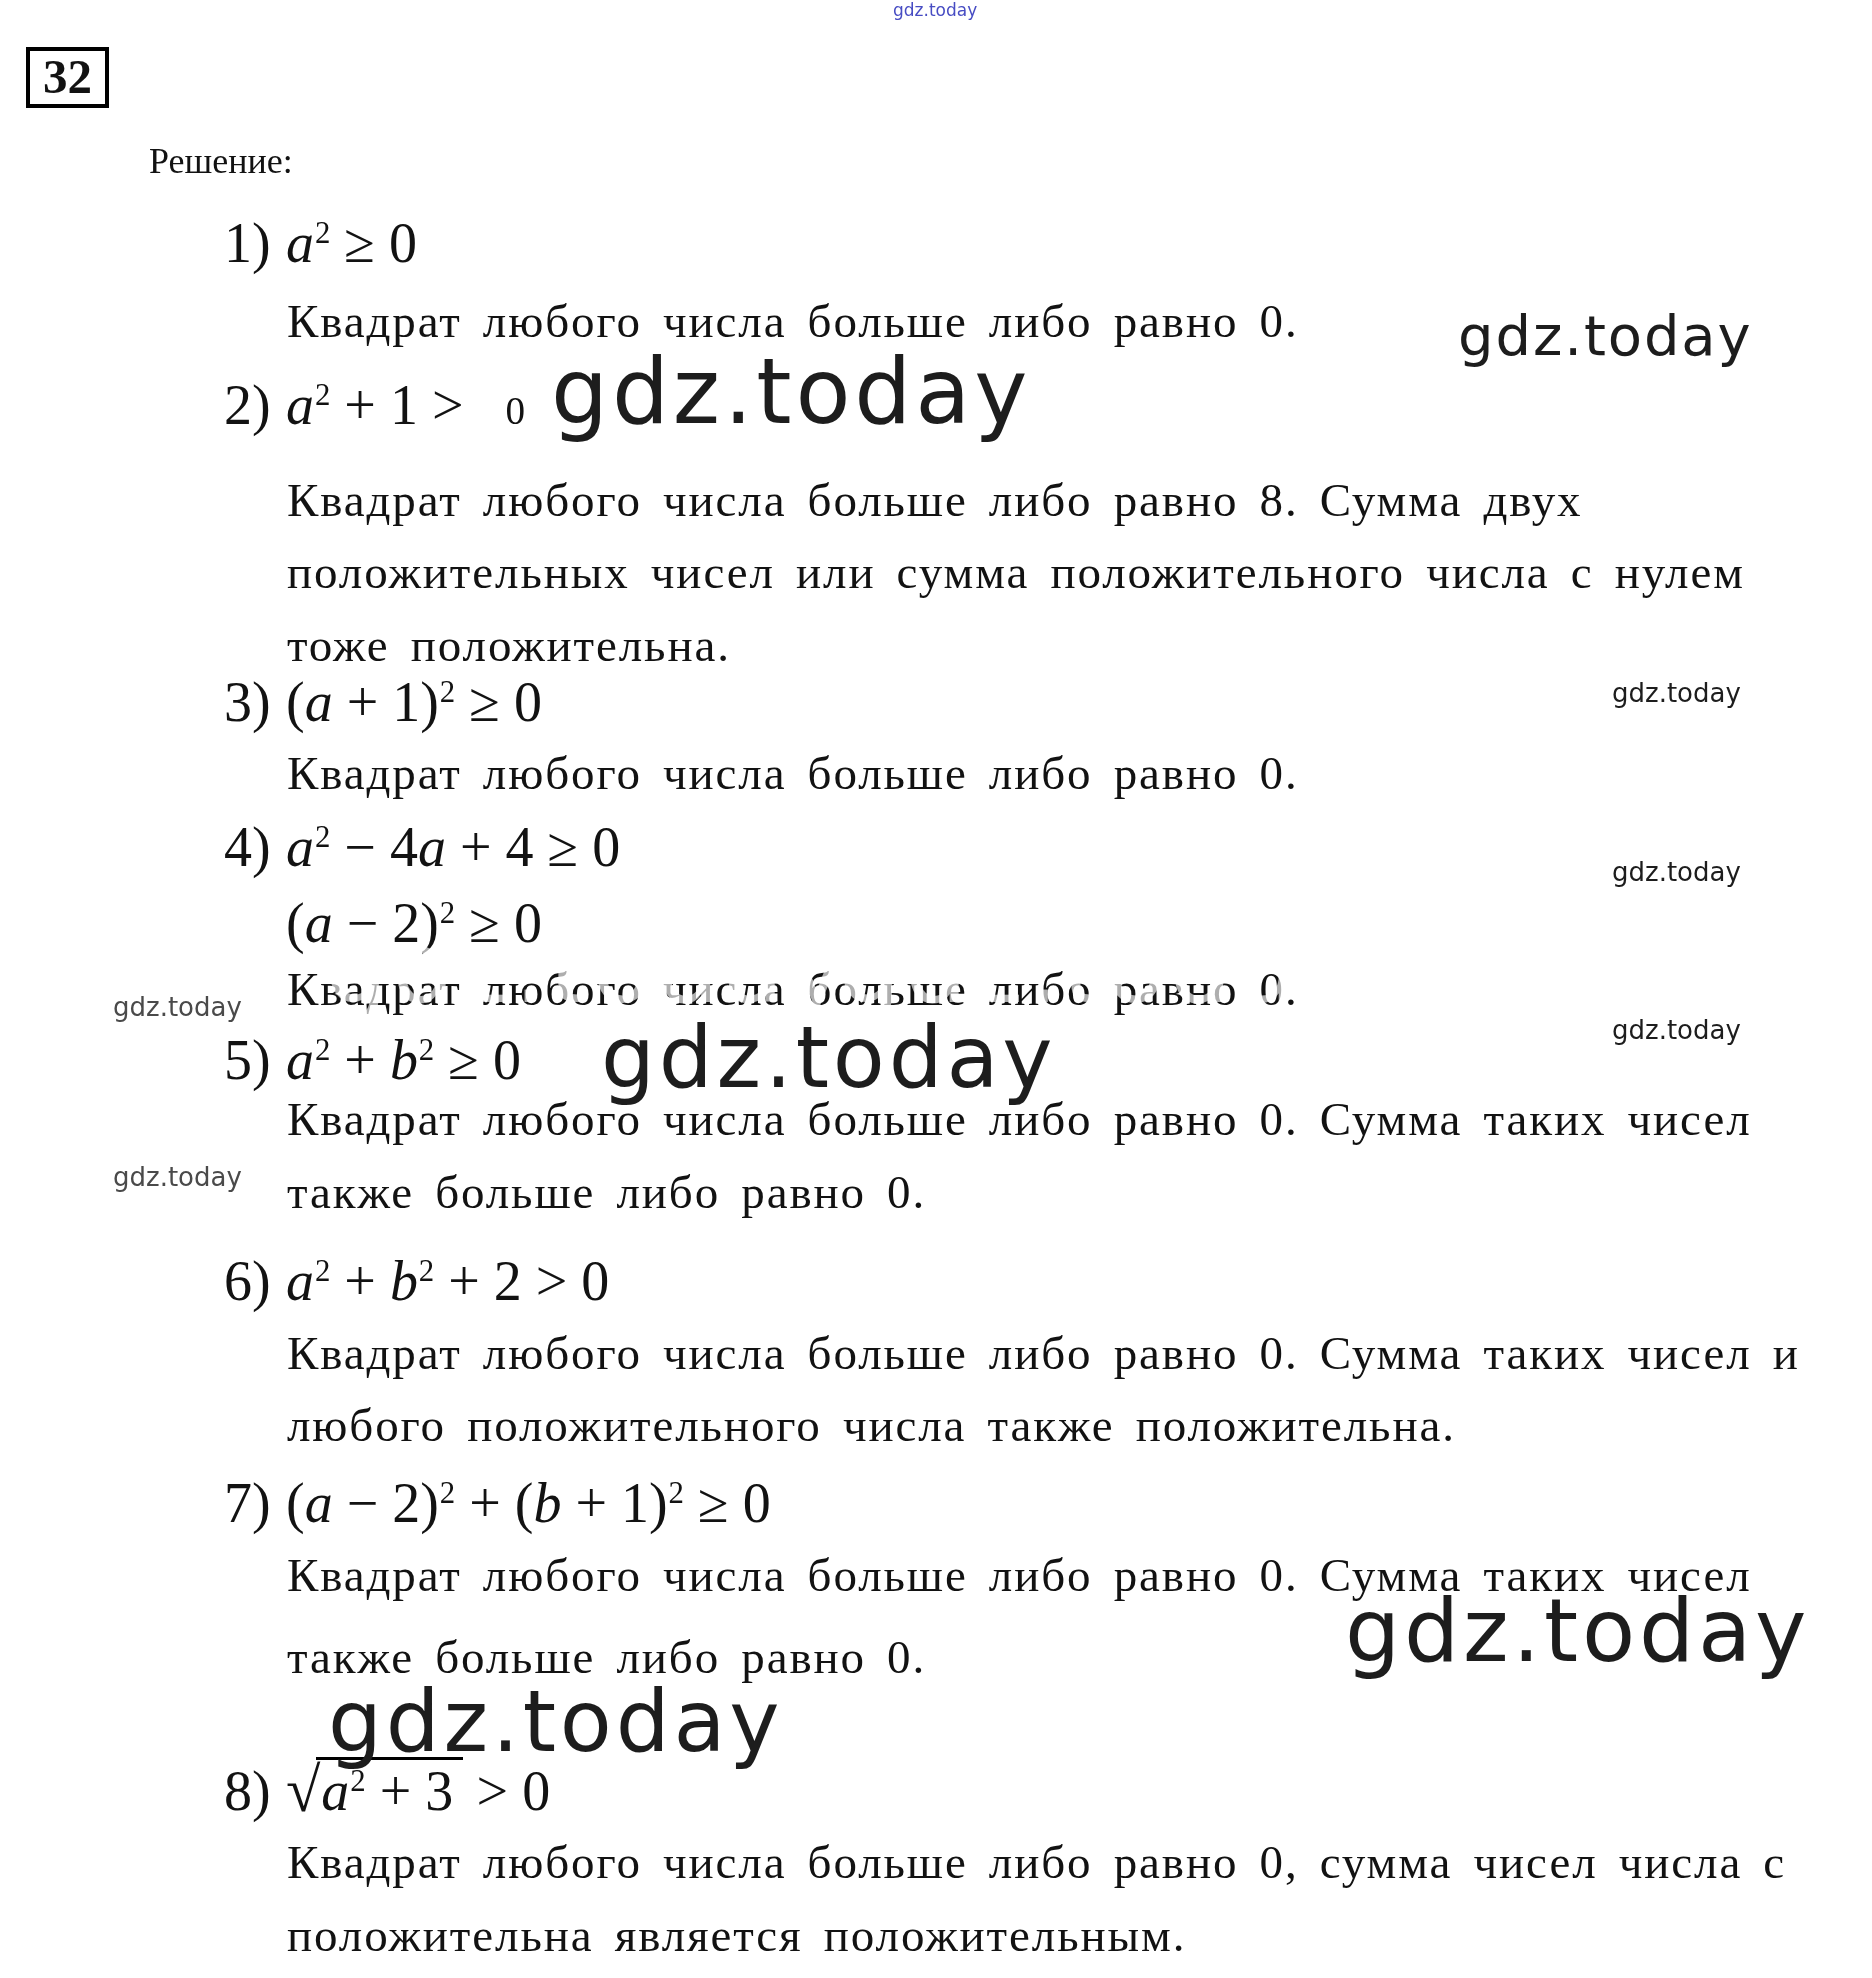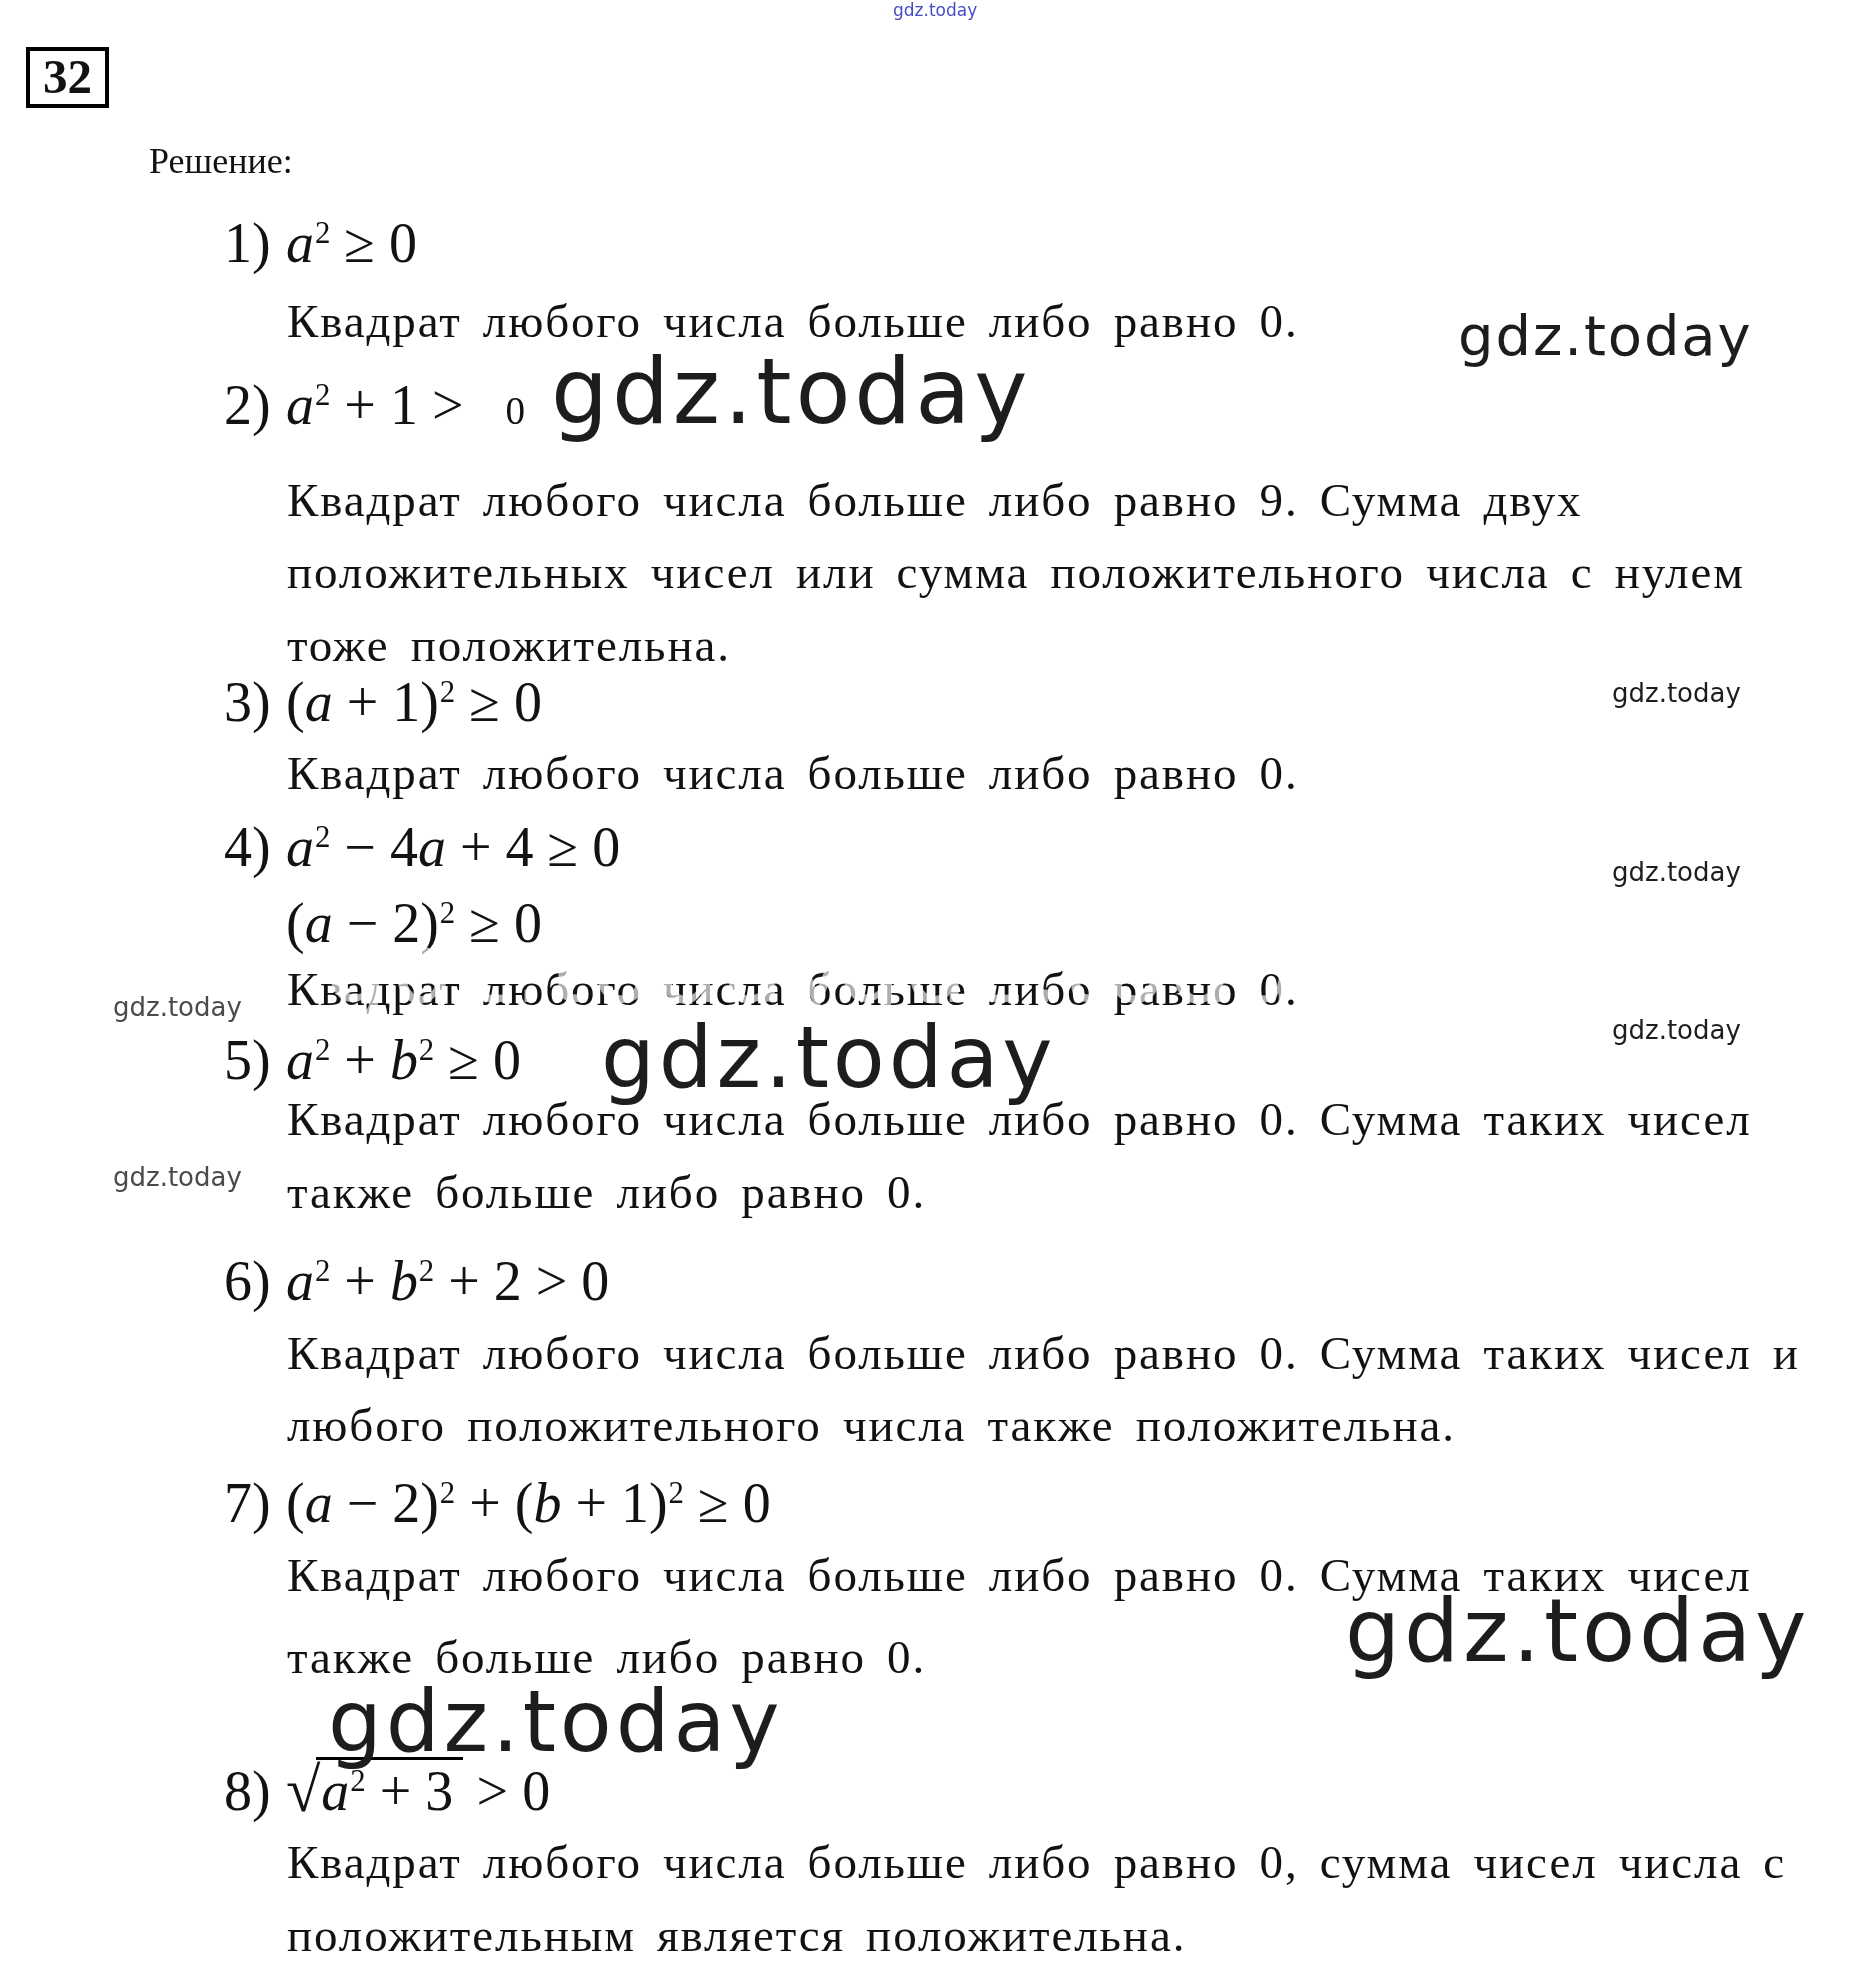--- a/index.html
+++ b/index.html
@@ -42,40 +42,40 @@
 
 <div class="page" id="page">
   <div class="numbox">
     <span>32</span>
   </div>
   <div class="line heading" style="left:149px;top:141px;">Решение:</div>
 
 <div class="line formula" style="left: 224px; top: 211px;"><span class="inum">1)</span><span><span class="mvar">a</span><span class="msup">2</span><span class="mtext"> ≥ 0</span></span></div>
     <div class="line expl" style="left: 287px; top: 294px;">Квадрат любого числа больше либо равно 0.</div>
     <div class="line formula" style="left: 224px; top: 373px;"><span class="inum">2)</span><span><span class="mvar">a</span><span class="msup">2</span><span class="mtext"> + 1 &gt; </span><span class="mgap"></span><span class="msmall">0</span></span></div>
-    <div class="line expl" style="left: 287px; top: 473px;">Квадрат любого числа больше либо равно 9. Сумма двух</div>
+    <div class="line expl" style="left: 287px; top: 473px;">Квадрат любого числа больше либо равно 8. Сумма двух</div>
     <div class="line expl" style="left: 287px; top: 545px;">положительных чисел или сумма положительного числа с нулем</div>
     <div class="line expl" style="left: 287px; top: 618px;">тоже положительна.</div>
     <div class="line formula" style="left: 224px; top: 670px;"><span class="inum">3)</span><span><span class="mtext">(</span><span class="mvar">a</span><span class="mtext"> + 1)</span><span class="msup">2</span><span class="mtext"> ≥ 0</span></span></div>
     <div class="line expl" style="left: 287px; top: 746px;">Квадрат любого числа больше либо равно 0.</div>
     <div class="line formula" style="left: 224px; top: 815px;"><span class="inum">4)</span><span><span class="mvar">a</span><span class="msup">2</span><span class="mtext"> − 4</span><span class="mvar">a</span><span class="mtext"> + 4 ≥ 0</span></span></div>
     <div class="line formula" style="left: 286px; top: 891px;"><span><span class="mtext">(</span><span class="mvar">a</span><span class="mtext"> − 2)</span><span class="msup">2</span><span class="mtext"> ≥ 0</span></span></div>
     <div class="line expl" style="left: 287px; top: 962px;">Квадрат любого числа больше либо равно 0.</div>
     <div class="line formula" style="left: 224px; top: 1028px;"><span class="inum">5)</span><span><span class="mvar">a</span><span class="msup">2</span><span class="mtext"> + </span><span class="mvar">b</span><span class="msup">2</span><span class="mtext"> ≥ 0</span></span></div>
     <div class="line expl" style="left: 287px; top: 1092px;">Квадрат любого числа больше либо равно 0. Сумма таких чисел</div>
     <div class="line expl" style="left: 287px; top: 1165px;">также больше либо равно 0.</div>
     <div class="line formula" style="left: 224px; top: 1249px;"><span class="inum">6)</span><span><span class="mvar">a</span><span class="msup">2</span><span class="mtext"> + </span><span class="mvar">b</span><span class="msup">2</span><span class="mtext"> + 2 &gt; 0</span></span></div>
     <div class="line expl" style="left: 287px; top: 1326px;">Квадрат любого числа больше либо равно 0. Сумма таких чисел и</div>
     <div class="line expl" style="left: 287px; top: 1398px;">любого положительного числа также положительна.</div>
     <div class="line formula" style="left: 224px; top: 1471px;"><span class="inum">7)</span><span><span class="mtext">(</span><span class="mvar">a</span><span class="mtext"> − 2)</span><span class="msup">2</span><span class="mtext"> + (</span><span class="mvar">b</span><span class="mtext"> + 1)</span><span class="msup">2</span><span class="mtext"> ≥ 0</span></span></div>
     <div class="line expl" style="left: 287px; top: 1548px;">Квадрат любого числа больше либо равно 0. Сумма таких чисел</div>
     <div class="line expl" style="left: 287px; top: 1630px;">также больше либо равно 0.</div>
     <div class="line formula" style="left: 224px; top: 1753px;"><span class="inum">8)</span><span><span class="rt"><span class="rad">√</span><span class="radbar"><span class="mvar">a</span><span class="msup">2</span><span class="mtext"> + 3</span></span></span><span class="mtext"> &gt; 0</span></span></div>
     <div class="line expl" style="left: 287px; top: 1835px;">Квадрат любого числа больше либо равно 0, сумма чисел числа с</div>
-    <div class="line expl" style="left: 287px; top: 1908px;">положительным является положительна.</div>
+    <div class="line expl" style="left: 287px; top: 1908px;">положительна является положительным.</div>
     <div class="wm blue small" style="left: 893px; top: 1.9px; font-size: 17px;">gdz.today</div>
     <div class="wm dark med" style="left: 1458px; top: 308px; font-size: 56px;">gdz.today</div>
     <div class="wm dark big" style="left: 551px; top: 347px; font-size: 90px;">gdz.today</div>
     <div class="wm dark small" style="left: 1612px; top: 680px; font-size: 26px;">gdz.today</div>
     <div class="wm dark small" style="left: 1612px; top: 859px; font-size: 26px;">gdz.today</div>
     <div class="wm gray small" style="left: 113px; top: 994px; font-size: 26px;">gdz.today</div>
     <div class="wm dark big" style="left: 601px; top: 1015px; font-size: 85px;">gdz.today</div>
     <div class="wm dark small" style="left: 1612px; top: 1017px; font-size: 26px;">gdz.today</div>
     <div class="wm gray small" style="left: 113px; top: 1164px; font-size: 26px;">gdz.today</div>
     <div class="wm white" style="left: 325px; top: 918px; font-size: 99px;">gdz.today</div>

